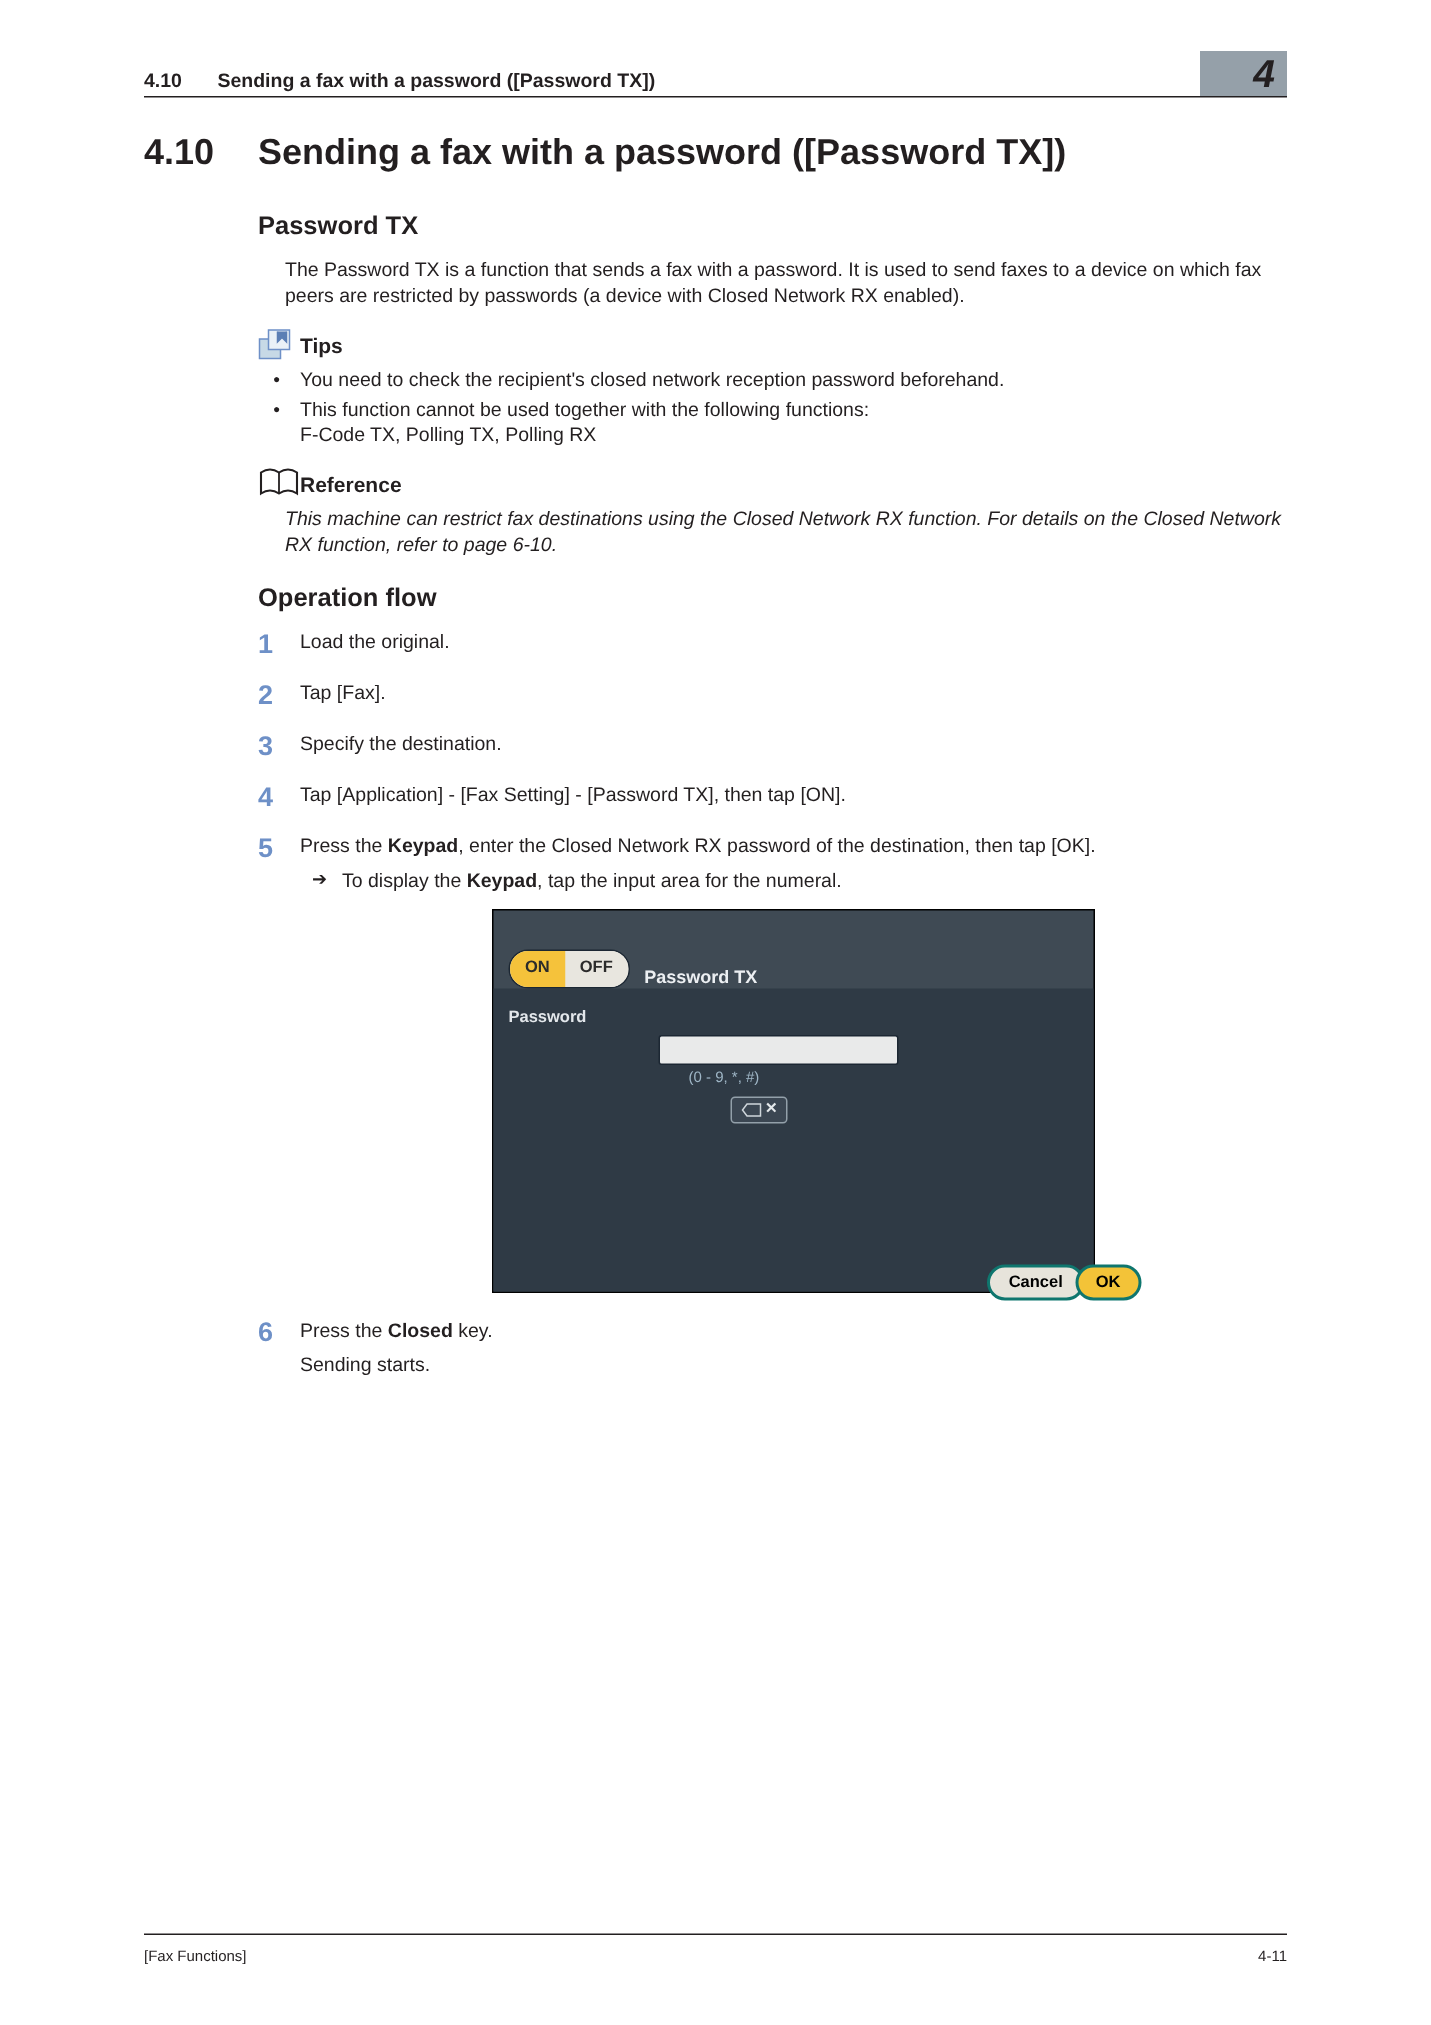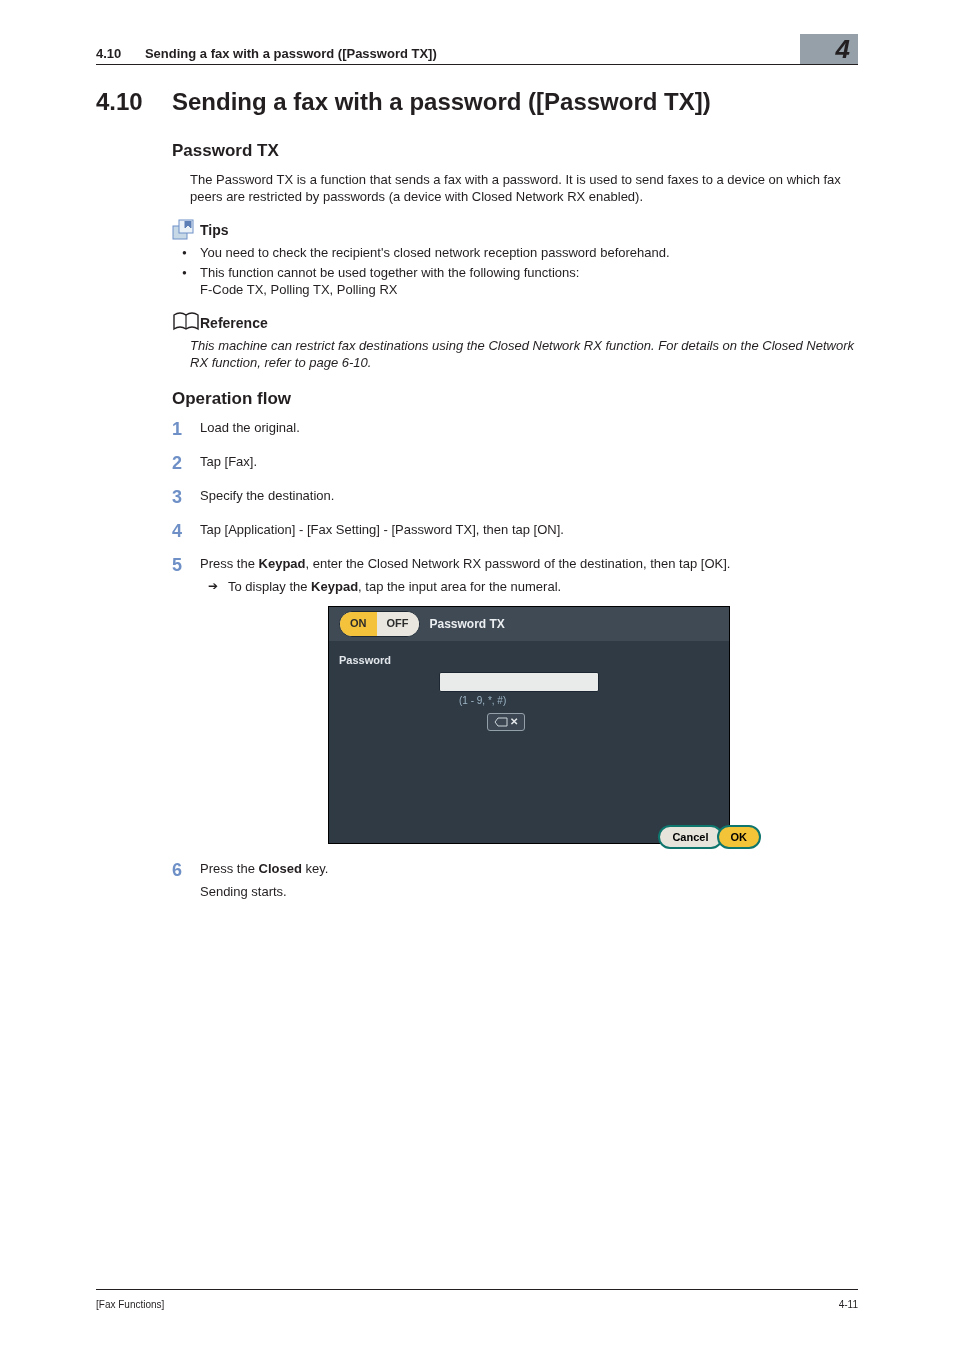--- a/index.html
+++ b/index.html
@@ -174,23 +174,23 @@
   
   .ui-shot {
     width: 400px;
     margin: 10px auto 16px auto;
     border: 1px solid #000;
     background: #3f4a54;
     position: relative;
     font-size: 11px;
   }
   .ui-titlebar {
-    height: 34px;
+    height: 52px;
     display: flex;
-    align-items: center;
+    align-items: flex-end;
   }
   .seg {
     margin-left: 10px;
     display: flex;
     border-radius: 14px;
     overflow: hidden;
     border: 1px solid #1c2733;
     height: 24px;
     background: #e8e6df;
   }
@@ -343,21 +343,21 @@
           <div class="ui-titlebar">
             <div class="seg">
               <button class="on">ON</button>
               <button class="off">OFF</button>
             </div>
             <span class="ui-title">Password TX</span>
           </div>
           <div class="ui-body">
             <div class="ui-label">Password</div>
             <input class="pw-input" type="text" value="" style="">
-            <div class="hint">(1 - 9, *, #)</div>
+            <div class="hint">(0 - 9, *, #)</div>
             <div class="del-btn">
               <svg width="14" height="10" viewBox="0 0 14 10">
                 <path d="M4 1 H13 V9 H4 L1 5 Z" stroke-width="1"></path>
               </svg>
               <span class="x">✕</span>
             </div>
             <div class="ui-footer">
               <button class="pill">Cancel</button>
               <button class="pill ok">OK</button>
             </div>

